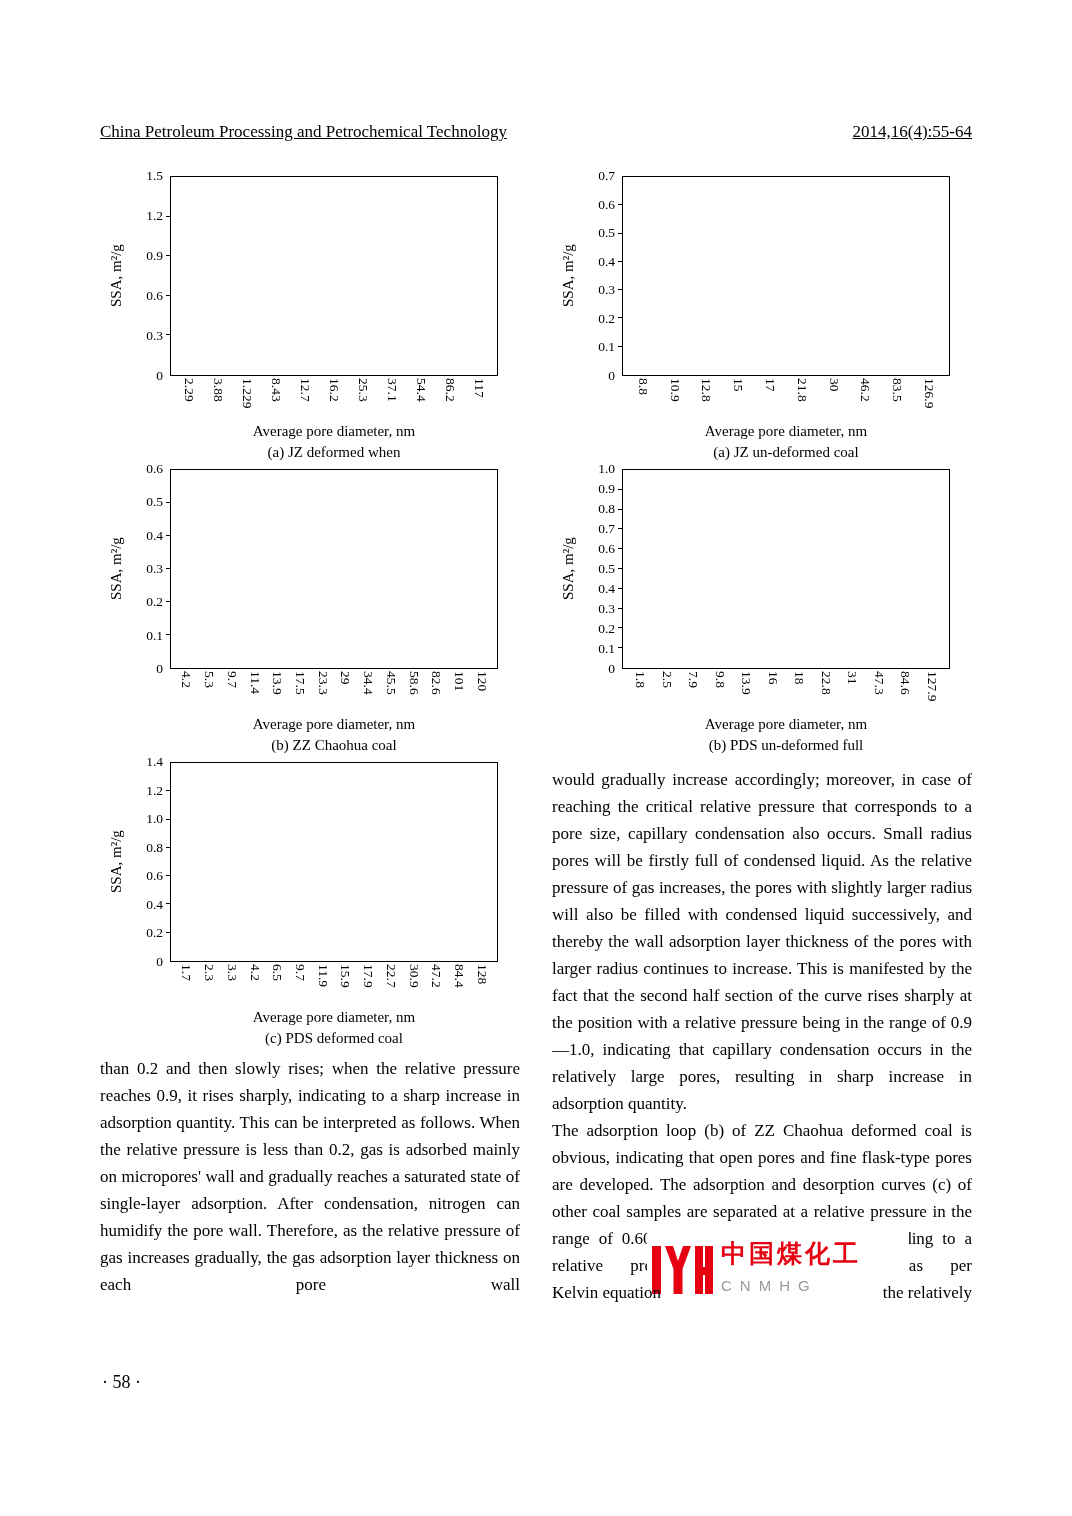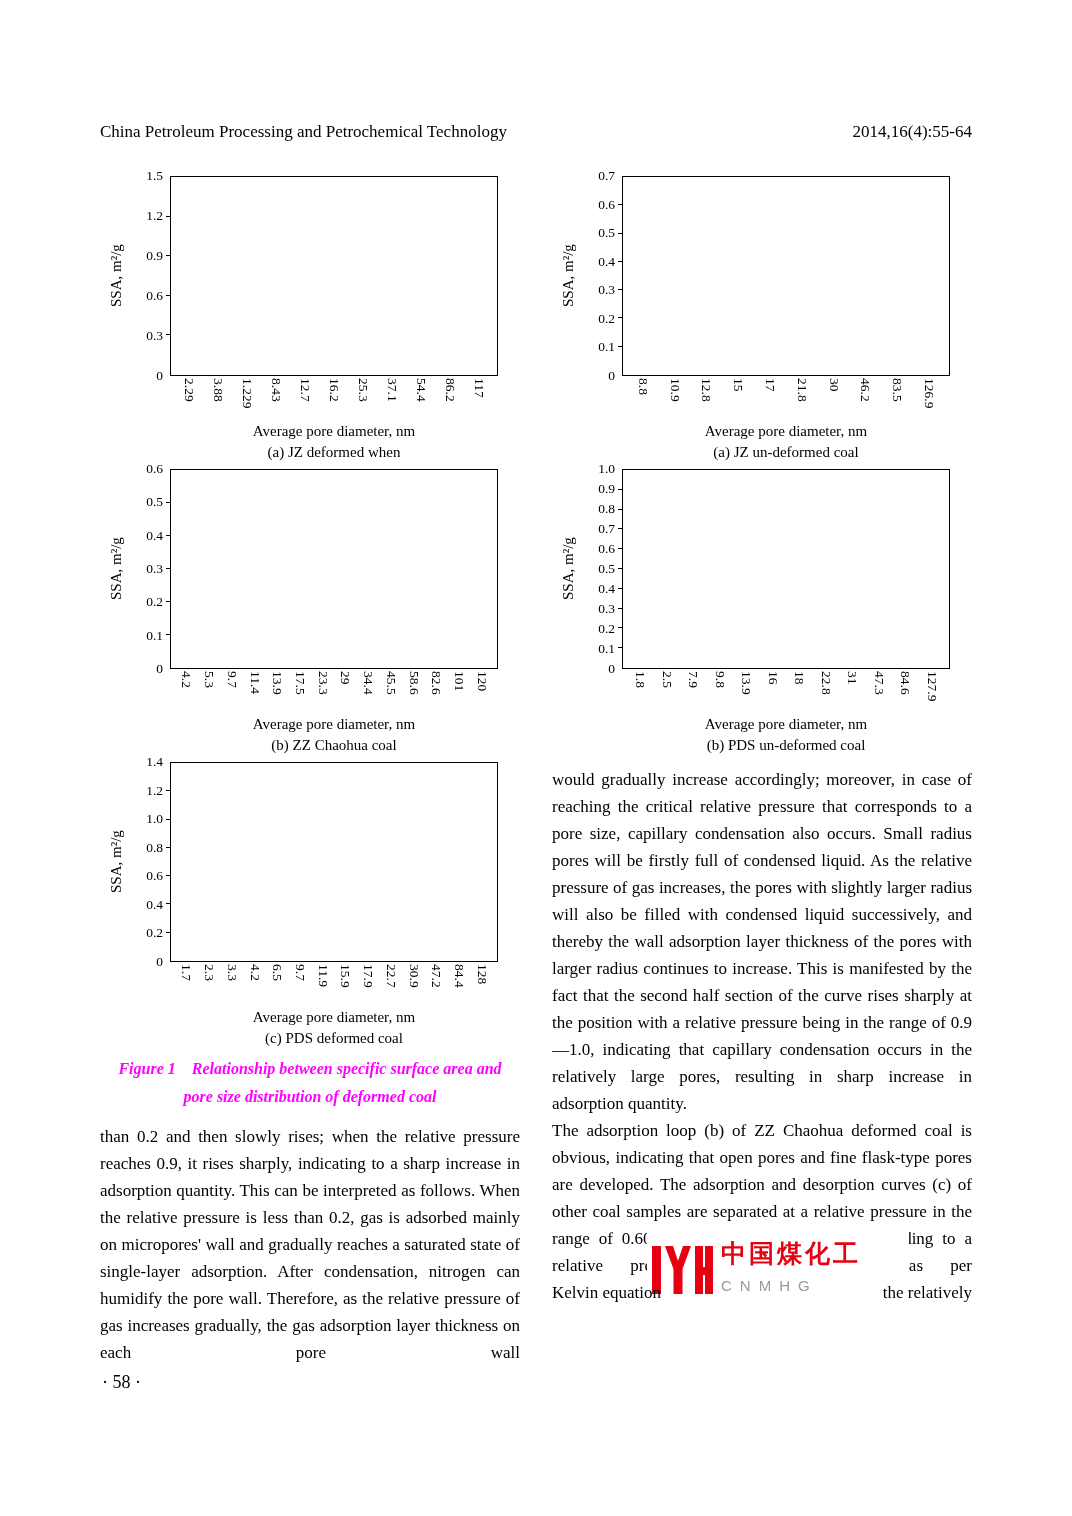--- a/index.html
+++ b/index.html
@@ -4,21 +4,21 @@
 <title>Journal Page</title>
 <style>
   * { margin:0; padding:0; box-sizing:border-box; }
   html,body { background:#ffffff; }
   .page {
     position:relative; width:1072px; height:1516px; background:#fff;
     font-family:"Liberation Serif", serif; color:#000; overflow:hidden;
   }
   .header {
     position:absolute; top:122px; left:100px; width:872px;
-    display:flex; justify-content:space-between; font-size:17px;
+    display:flex; justify-content:space-between; font-size:17px;text-decoration:underline;
   }
   .col-left  { position:absolute; left:100px; top:176px; width:420px; }
   .col-right { position:absolute; left:552px; top:176px; width:420px; }
 
   
   .chart { width:390px; margin:0 0 8px 8px; }
   .chart-body { display:flex; }
   .y-title {
     width:24px; writing-mode:vertical-rl; transform:rotate(180deg);
     text-align:center; font-size:15px;
@@ -380,24 +380,20 @@
             <span class="xlabel">84.4</span>
           </div>
           <div class="xslot">
             <span class="xlabel">128</span>
           </div>
         </div>
       <div class="x-title">Average pore diameter, nm</div>
       <div class="sub-caption">(c) PDS deformed coal</div>
     </figure>
 
-    <div class="fig-caption">
-      <div>Figure 1 Relationship between specific surface area and</div>
-      <div>pore size distribution of deformed coal</div>
-    </div>
 
     <p class="body-text cont">than 0.2 and then slowly rises; when the relative pressure reaches 0.9, it rises sharply, indicating to a sharp increase in adsorption quantity. This can be interpreted as follows. When the relative pressure is less than 0.2, gas is adsorbed mainly on micropores' wall and gradually reaches a saturated state of single-layer adsorption. After condensation, nitrogen can humidify the pore wall. Therefore, as the relative pressure of gas increases gradually, the gas adsorption layer thickness on each pore wall</p>
   </div>
 
   <div class="col-right">
 
     <figure class="chart">
       <div class="chart-body">
         <div class="y-title">SSA, m²/g</div>
         <div class="y-ticks">
@@ -581,21 +577,21 @@
             <span class="xlabel">47.3</span>
           </div>
           <div class="xslot">
             <span class="xlabel">84.6</span>
           </div>
           <div class="xslot">
             <span class="xlabel">127.9</span>
           </div>
         </div>
       <div class="x-title">Average pore diameter, nm</div>
-      <div class="sub-caption">(b) PDS un-deformed coal</div>
+      <div class="sub-caption">(b) PDS un-deformed full</div>
     </figure>
 
     <div class="fig-caption">
     </div>
 
     <p class="body-text">would gradually increase accordingly; moreover, in case of reaching the critical relative pressure that corresponds to a pore size, capillary condensation also occurs. Small radius pores will be firstly full of condensed liquid. As the relative pressure of gas increases, the pores with slightly larger radius will also be filled with condensed liquid successively, and thereby the wall adsorption layer thickness of the pores with larger radius continues to increase. This is manifested by the fact that the second half section of the curve rises sharply at the position with a relative pressure being in the range of 0.9—1.0, indicating that capillary condensation occurs in the relatively large pores, resulting in sharp increase in adsorption quantity.</p>
     <p class="body-text cont para-gap">The adsorption loop (b) of ZZ Chaohua deformed coal is obvious, indicating that open pores and fine flask-type pores are developed. The adsorption and desorption curves (c) of other coal samples are separated at a relative pressure in the range of 0.60—0.98. The pore radius corresponding to a relative pressure of 0.60 calculated as per</p>
 
     <div class="kelvin-line">
       <span>Kelvin equation</span>

